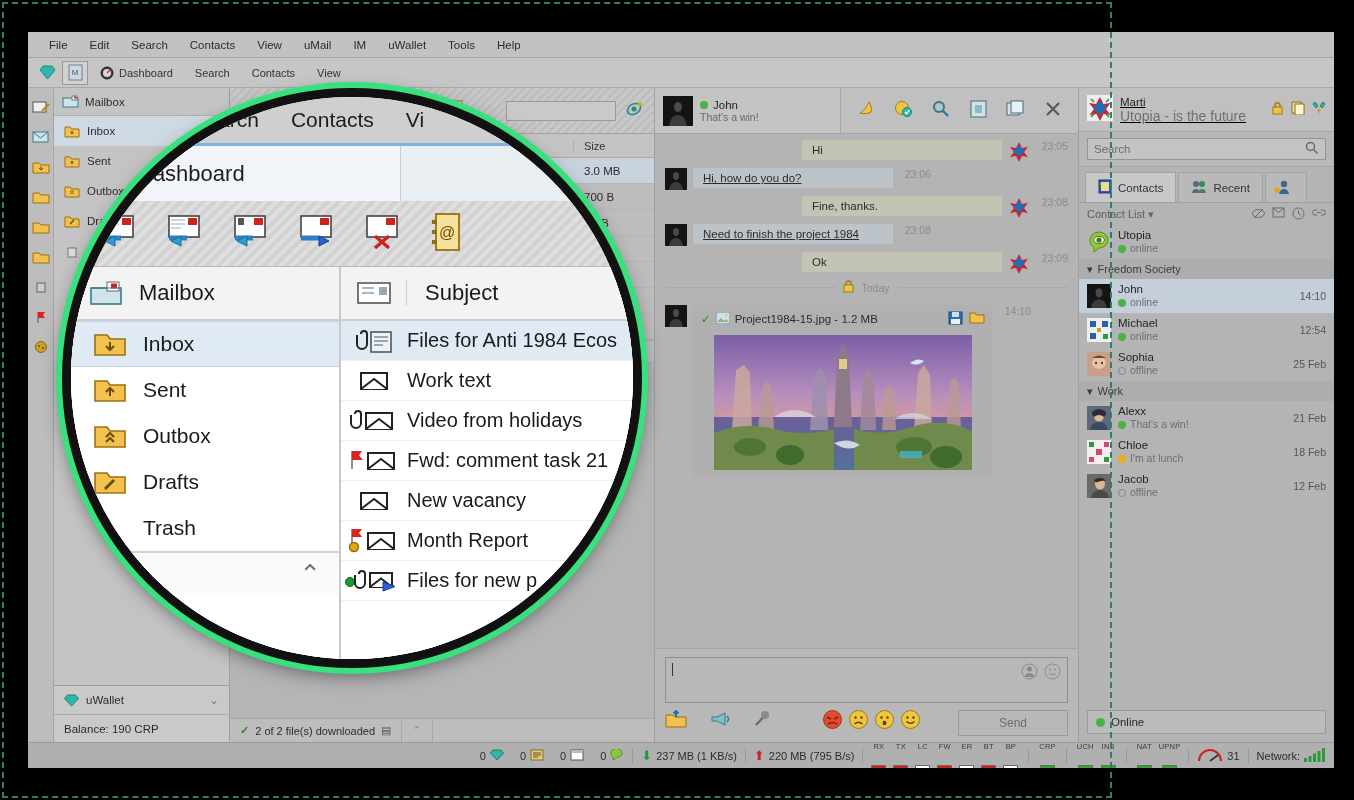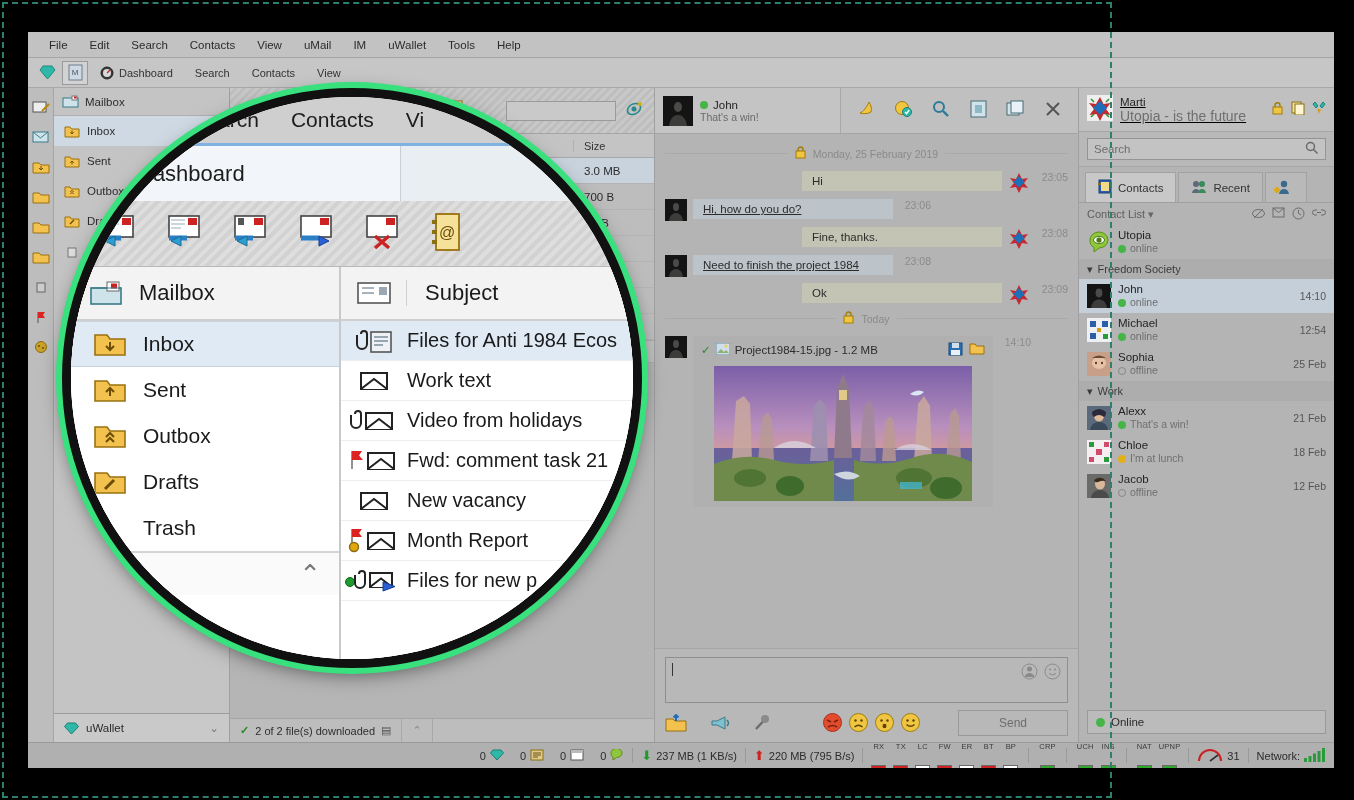--- a/index.html
+++ b/index.html
@@ -82,21 +82,21 @@
   .bubble.out{background:#c3c4b3;}
   .mtime{font-size:10.5px;color:#8b8b8b;min-width:32px;text-align:right;}
   .mstar{width:22px;height:22px;flex:0 0 22px;}
   .filecard{background:#b0b0b0;padding:6px 8px;width:300px;}
   .fc-head{display:flex;align-items:center;gap:5px;font-size:11.5px;color:#2c2c2c;}
   .fc-img{margin:8px auto 0;width:258px;height:135px;border:0;}
   .chat-input{border-top:1px solid #a5a5a5;background:#b8b8b8;padding:8px 10px 6px;}
   .inputbox{height:46px;background:#b8b8b8;border:1px solid #8f8f8f;position:relative;display:flex;align-items:flex-start;padding:5px 6px;}
   .caret{width:1px;height:13px;background:#333;}
   .inp-icons{position:absolute;right:6px;top:5px;display:flex;gap:6px;}
-  .chat-actions{display:flex;align-items:flex-end;gap:22px;padding-top:7px;}
+  .chat-actions{display:flex;align-items:flex-start;gap:22px;padding-top:7px;}
   .emobar{display:flex;gap:7px;margin-left:30px;}
   .sendbtn{margin-left:auto;width:110px;height:26px;border:1px solid #999;background:#b8b8b8;color:#6d6d6d;font-size:12px;display:flex;align-items:center;justify-content:center;}
 
   
   .rpanel{width:256px;background:#b4b4b4;border-left:1px solid #a0a0a0;display:flex;flex-direction:column;}
   .me{height:44px;background:#c0c0c0;border-bottom:1px solid #a6a6a6;display:flex;align-items:center;gap:7px;padding:0 8px;text-decoration:underline;}
   .me-name{font-size:11.5px;color:#242424;}
   .me-mood{font-size:14px;color:#6f6f6f;}
   .me-tools{margin-left:auto;display:flex;gap:7px;align-items:center;}
   .rsearch{padding:6px 8px;background:#b8b8b8;border-bottom:1px solid #a6a6a6;}
@@ -310,20 +310,23 @@
         </div>
         <div class="mp-spacer"></div>
         <div class="wallet">
           <div class="wrow">
             <svg width="15" height="13" viewBox="0 0 15 13">
                 <path d="M3.5 1h8l3 3.5-7 7.5-7-7.5z" fill="#2fb8a8" stroke="#1b7e76"></path>
               </svg>
             <span>uWallet</span>
             <span style="margin-left:auto;color:#777;">⌄</span>
           </div>
+          <div class="wrow bal">
+            <span>Balance: 190 CRP</span>
+          </div>
         </div>
       </div>
 
       <div class="center">
         <div class="ctoolbar">
           <div class="ctool">
             <svg width="24" height="20" viewBox="0 0 24 20">
                 <rect x="3" y="2" width="17" height="12" fill="#fff" stroke="#555"></rect>
                 <rect x="13" y="3" width="5" height="4" fill="#c22"></rect>
                 <path d="M3 14 h9" stroke="#2b7fc4" stroke-width="3"></path>
@@ -544,31 +547,20 @@
             </span>
             <span>
               <svg width="20" height="20" viewBox="0 0 20 20">
                   <path d="M4 4l12 12M16 4L4 16" stroke="#555" stroke-width="2"></path>
                 </svg>
             </span>
           </div>
         </div>
 
         <div class="chat-body">
-          <div class="daysep">
-            <span class="ln"></span>
-            <span>
-              <svg width="11" height="13" viewBox="0 0 11 13">
-                  <rect x="1" y="5" width="9" height="7" fill="#f0c541" stroke="#a07d0a"></rect>
-                  <path d="M3 5V3.5a2.5 2.5 0 015 0V5" fill="none" stroke="#a07d0a" stroke-width="1.4"></path>
-                </svg>
-            </span>
-            <span>Monday, 25 February 2019</span>
-            <span class="ln"></span>
-          </div>
 
           <div class="msgrow out">
             <div class="bubble out">Hi</div>
             <span class="mstar">
               <svg width="22" height="22" viewBox="0 0 22 22">
                   <rect width="22" height="22" fill="#b4b4b4"></rect>
                   <path d="M11 2l3 6 6-1-4 5 4 5-6-1-3 6-3-6-6 1 4-5-4-5 6 1z" fill="#c5282f"></path>
                   <rect x="7" y="7" width="8" height="8" fill="#1f6fb8" transform="rotate(45 11 11)"></rect>
                 </svg>
             </span>

